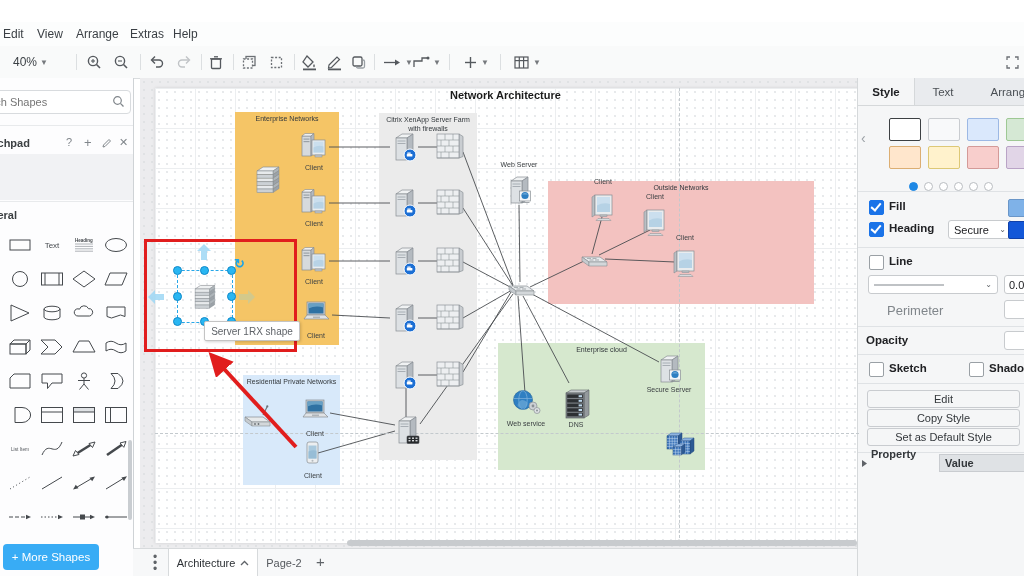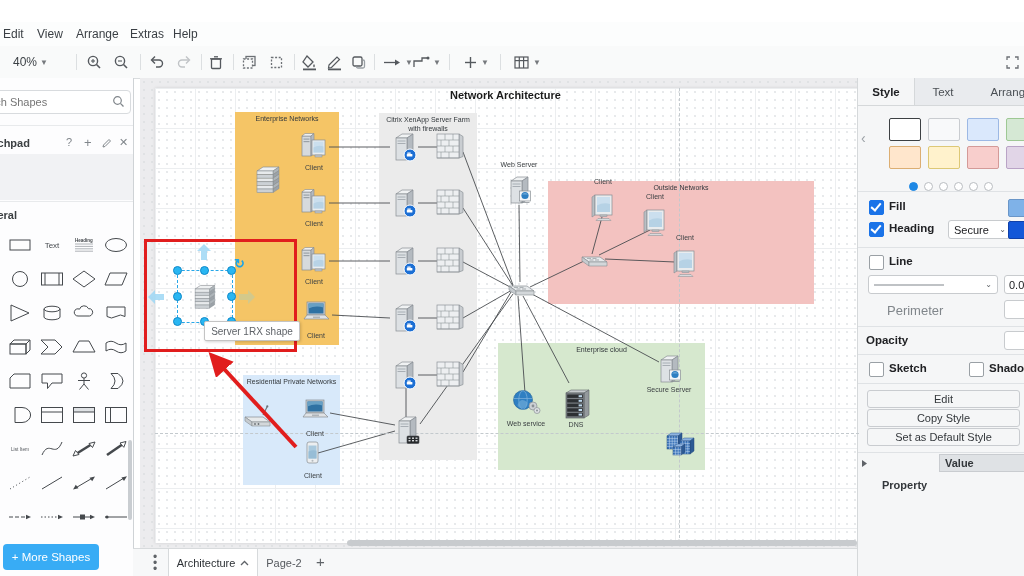--- a/index.html
+++ b/index.html
@@ -1043,16 +1043,16 @@
     <div class="rdiv abs" style="top:305px;"></div>
 
     <div class="rbtn abs" style="top:312px;">Edit</div>
     <div class="rbtn abs" style="top:350px;">Set as Default Style</div>
     <div class="rbtn abs" style="top:331px;">Copy Style</div>
 
     <div class="rdiv abs" style="top:374px;"></div>
     <svg class="abs" style="left:3px;top:381px;" width="7" height="9">
         <path d="M1 1 L6 4.5 L1 8 Z" fill="#5f6368"></path>
       </svg>
-    <span id="prop-head" class="abs" style="left:13px;top:401px;margin-left:11px;">Property</span>
+    <span id="prop-head" class="abs" style="left:13px;top:370px;">Property</span>
     <div id="value-head" class="abs" style="left:81px;top:376px;width:78px;height:16px;">Value</div>
   </div>
 </div>
 
 </body></html>

